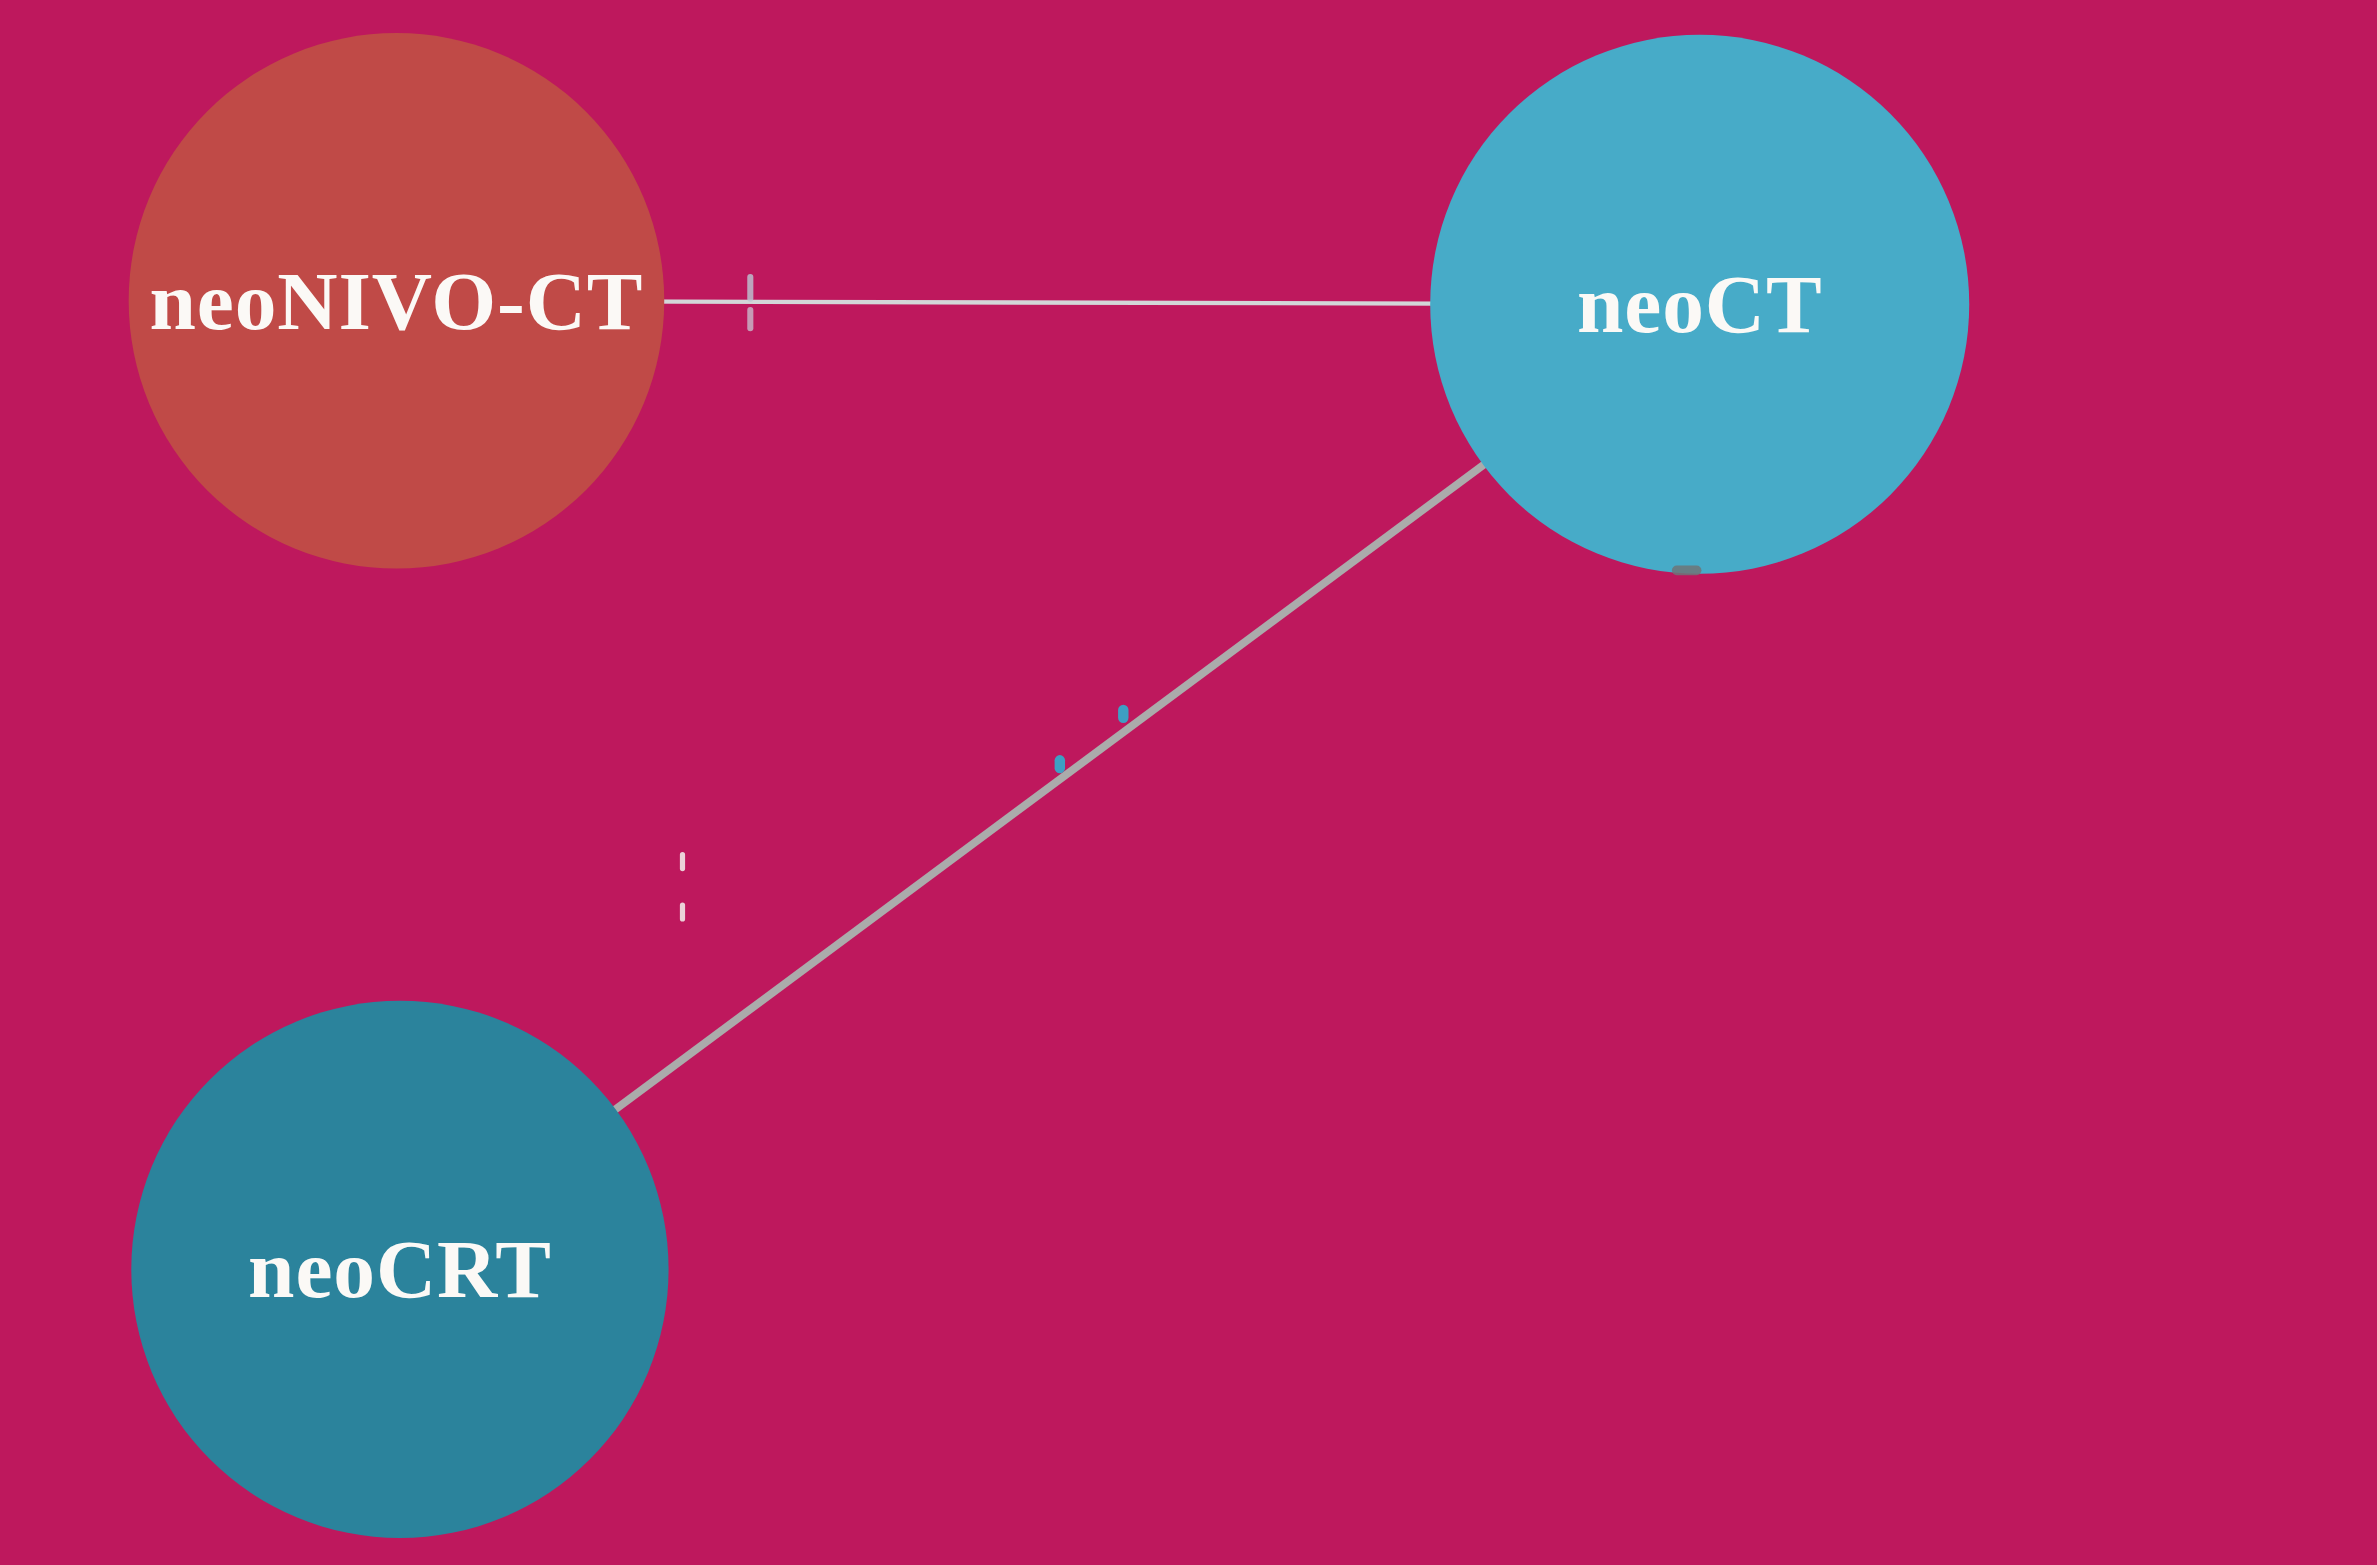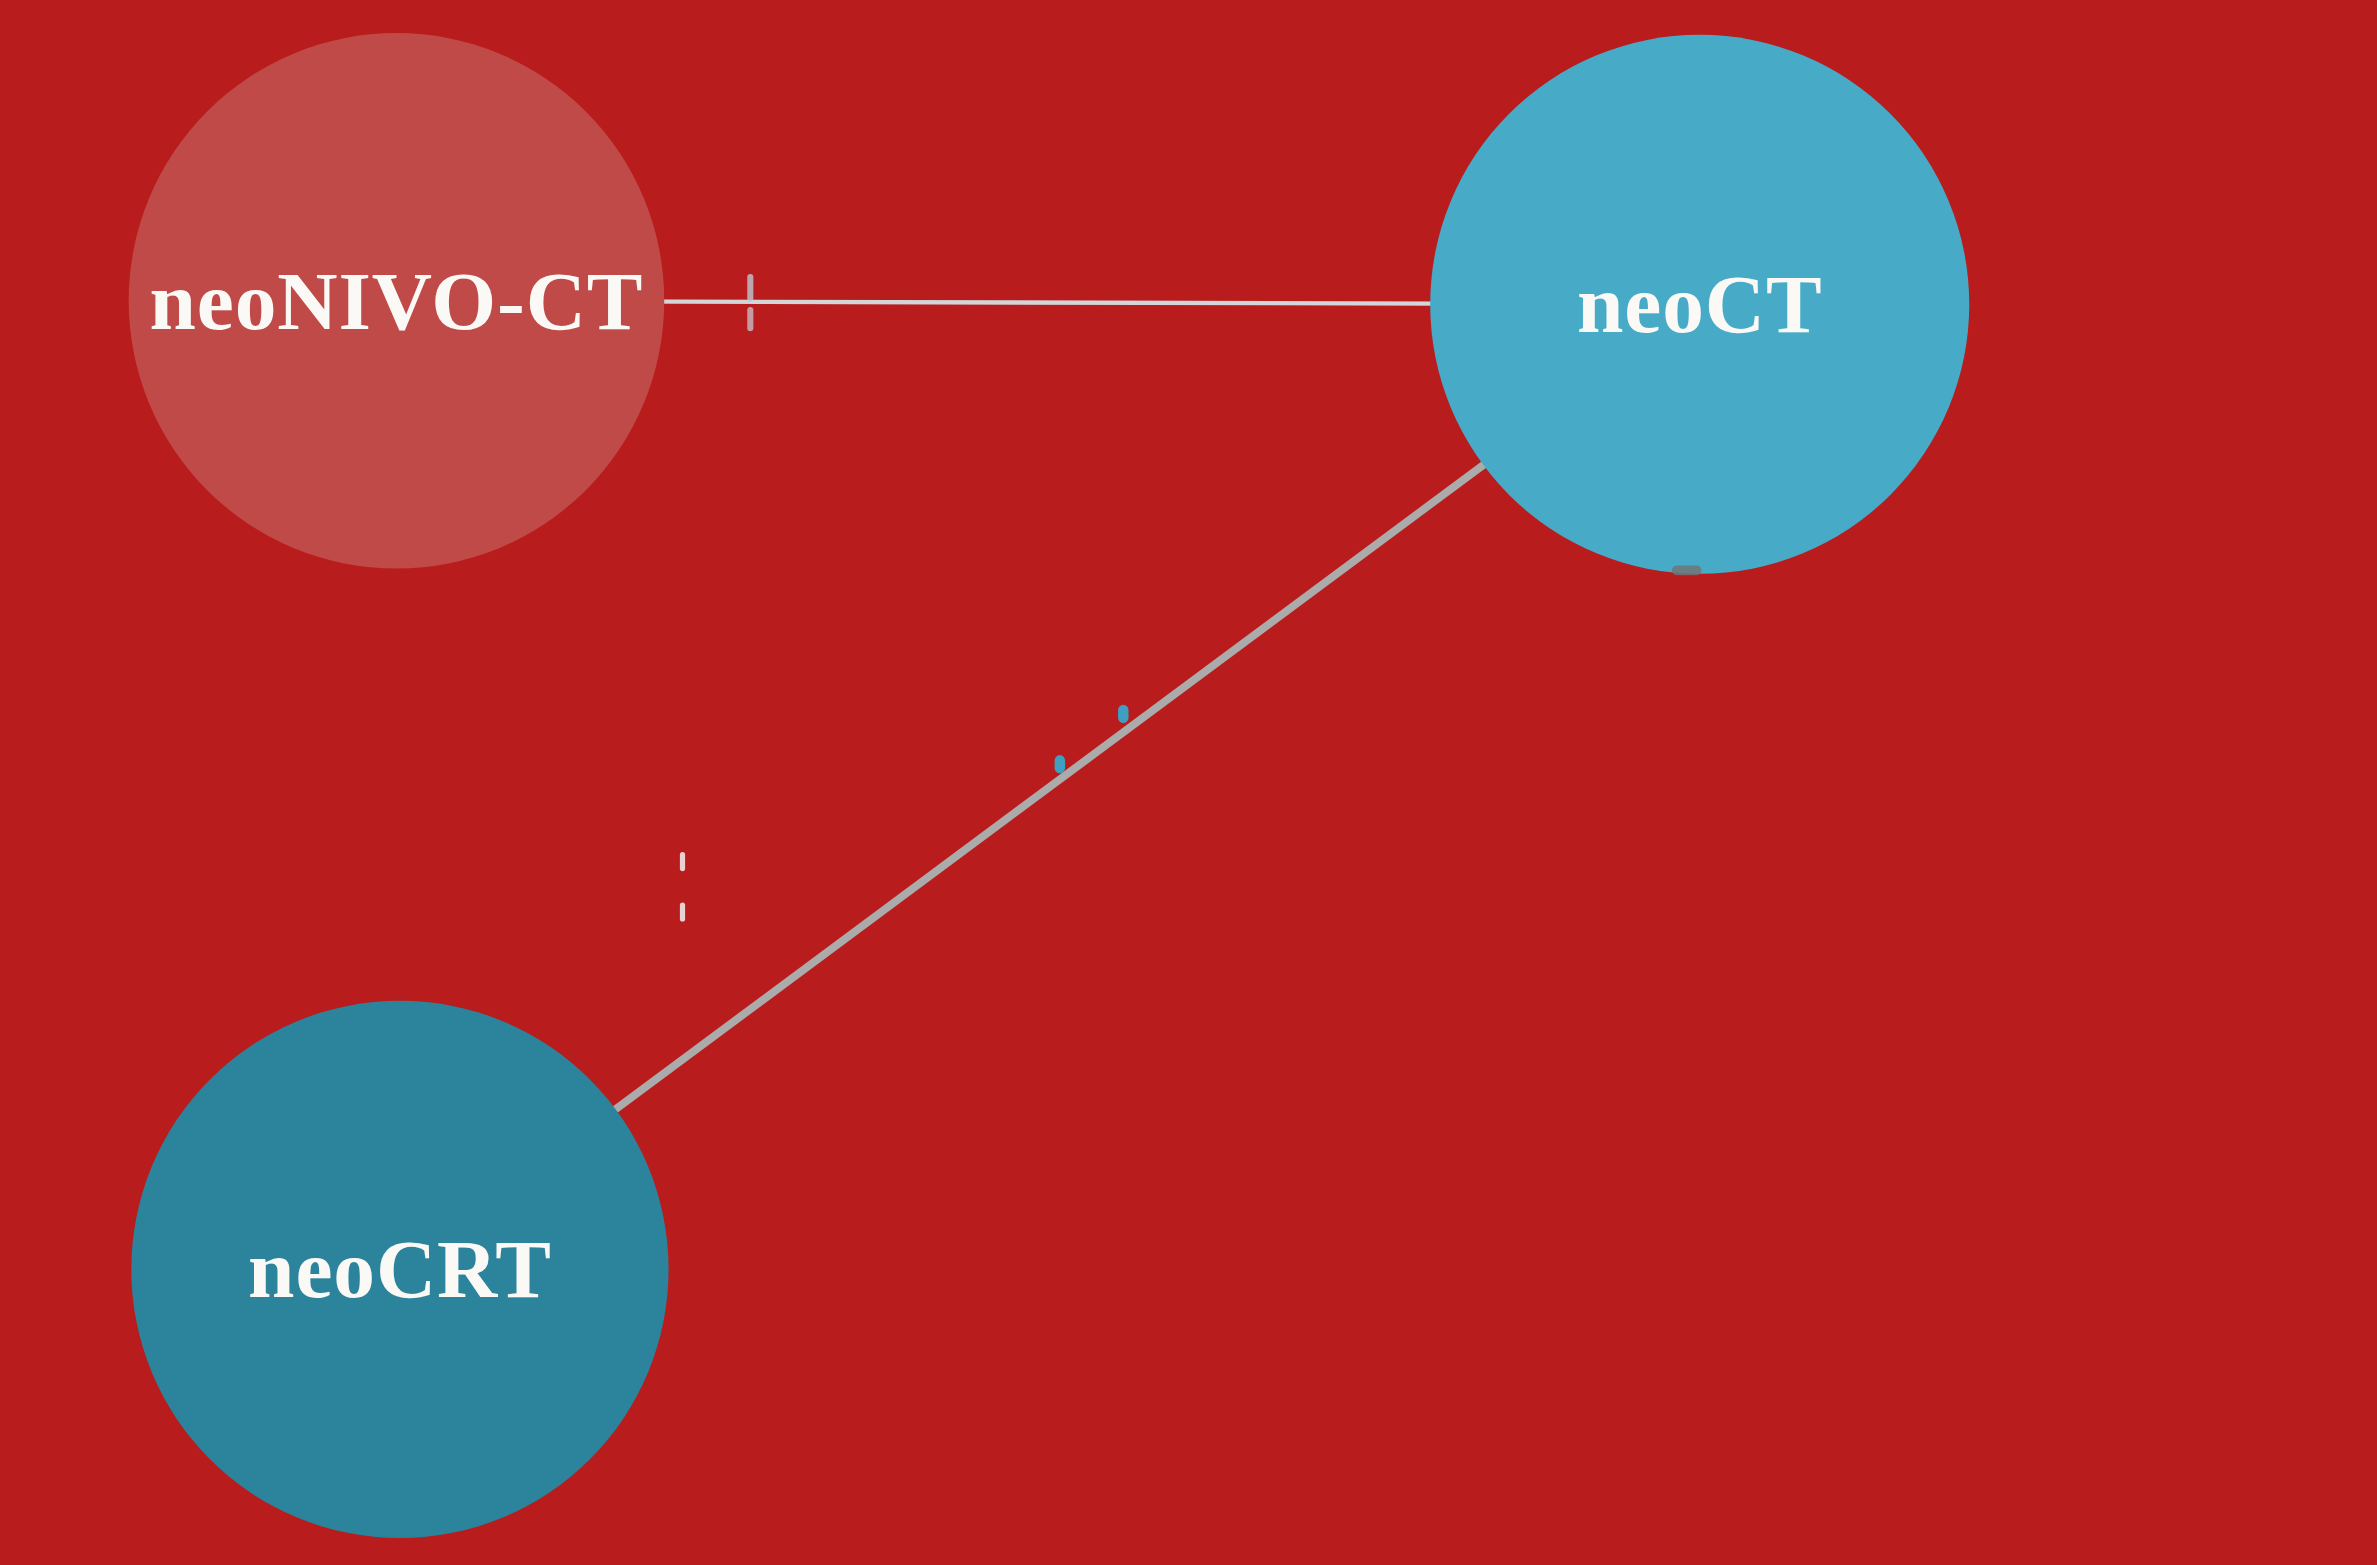--- a/index.html
+++ b/index.html
@@ -4,21 +4,21 @@
 <style>
   html, body {
     margin: 0;
     padding: 0;
     background: #ffffff;
   }
   .stage {
     position: relative;
     width: 2377px;
     height: 1565px;
-    background: #b91c1c;
+    background: #be185d;
     overflow: hidden;
   }
   svg.graph {
     display: block;
     width: 2377px;
     height: 1565px;
   }
   .node-label {
     font-family: "Liberation Serif", "DejaVu Serif", serif;
     font-weight: bold;

